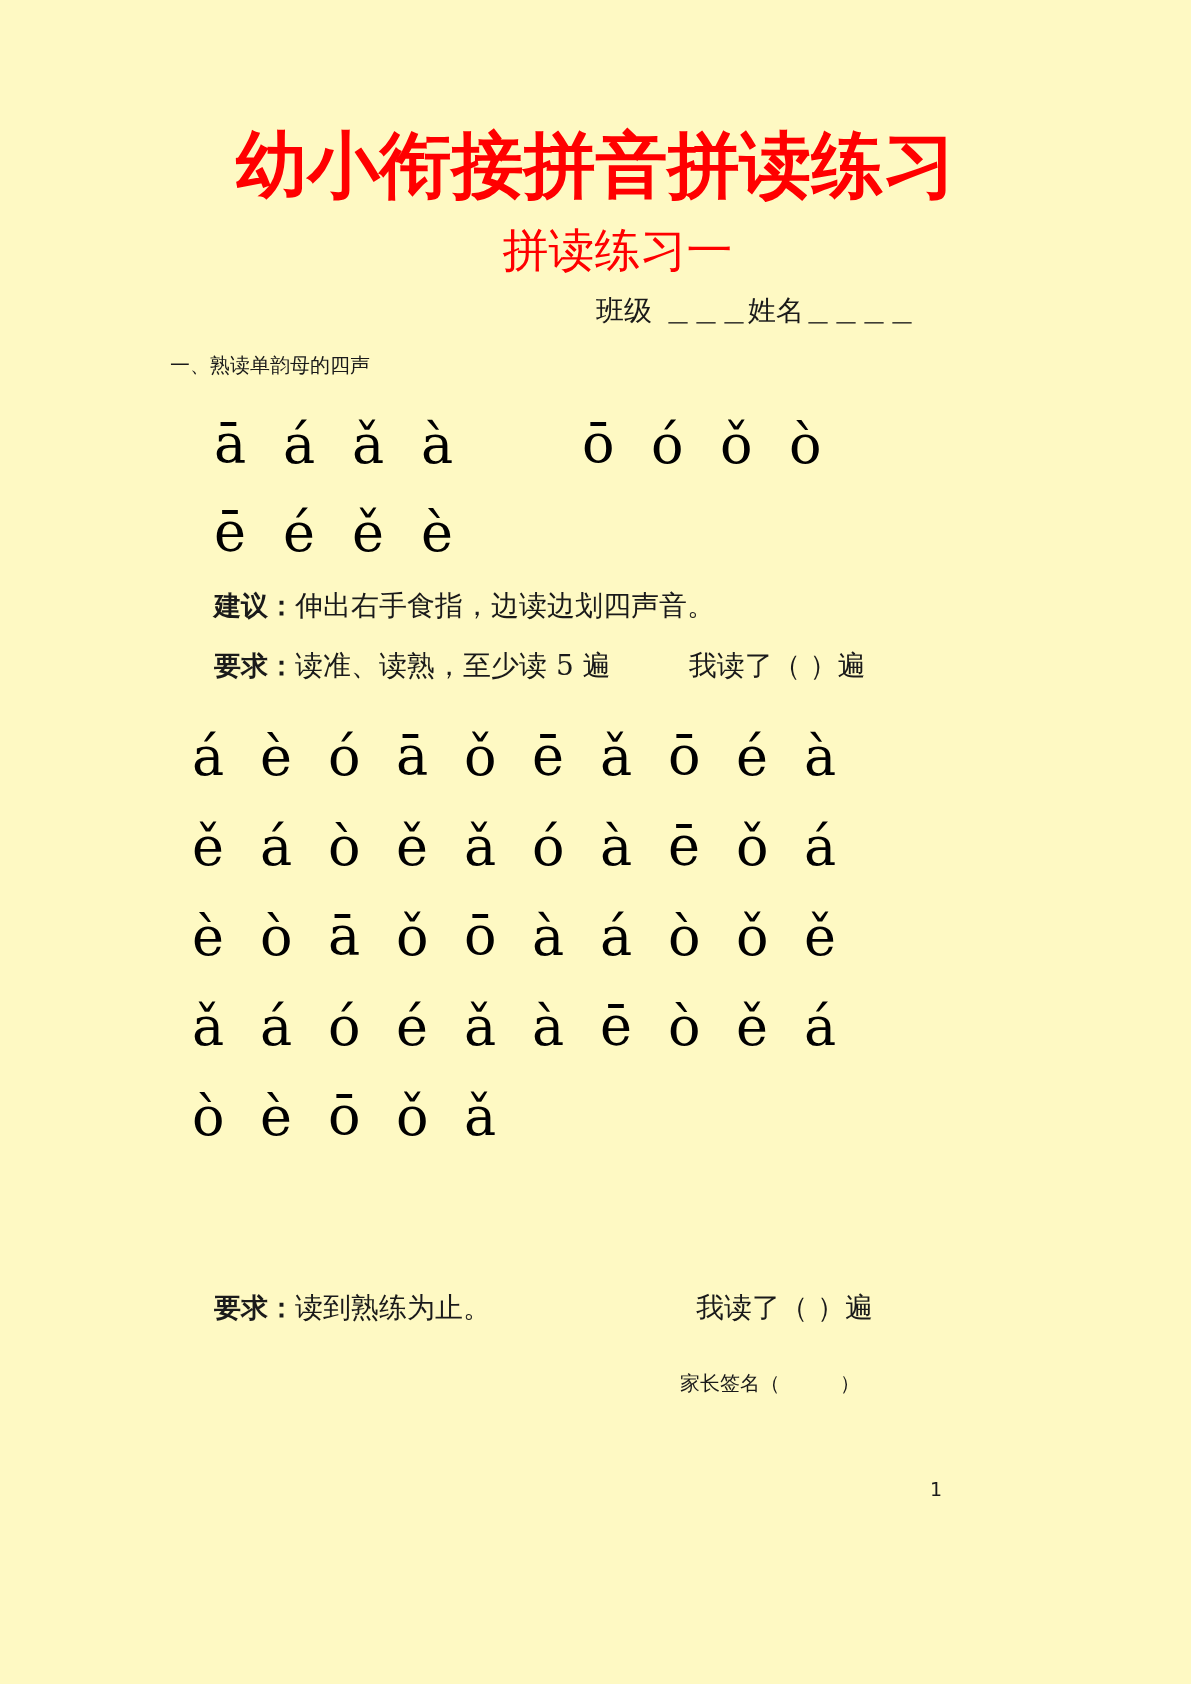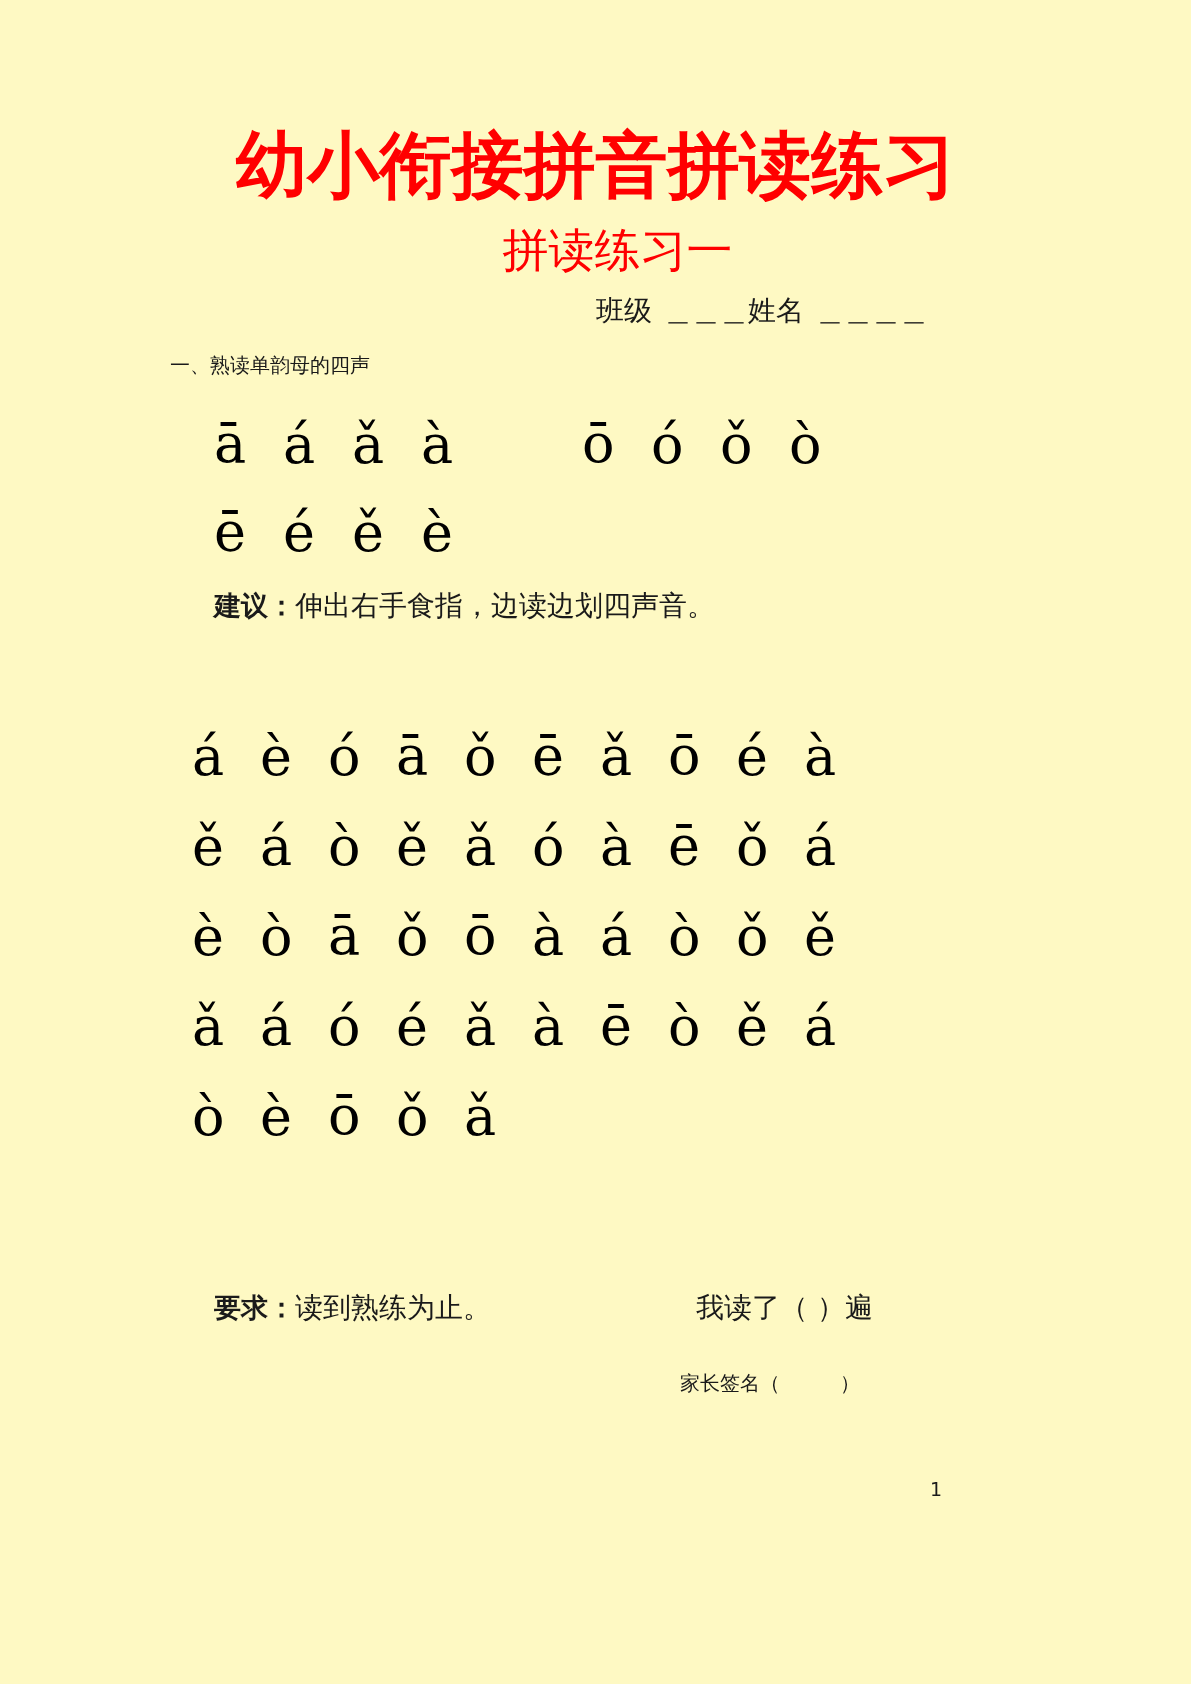--- a/index.html
+++ b/index.html
@@ -32,21 +32,21 @@
     color: #ff0000;
     margin-left: 22px;
   }
   .fields {
     position: absolute;
     top: 292px; left: 596px;
     font-size: 28px;
     white-space: nowrap;
   }
   .fields .lab { margin-right: 12px; }
-  .fields .lab2 { margin-right: 12px; }
+  .fields .lab2 { margin-right: 0; }
   .heading {
     position: absolute;
     top: 352px; left: 170px;
     font-size: 20px;
   }
   .tone-row {
     position: absolute;
     left: 214px;
     display: flex;
     align-items: flex-end;
@@ -136,20 +136,23 @@
         <span class="py">é</span>
         <span class="py">ě</span>
         <span class="py">è</span>
       </span>
   </div>
 
   <div class="body-line" style="top:588px">
     <span class="lbl">建议：</span><span>伸出右手食指，边读边划四声音。</span>
   </div>
 
+  <div class="body-line" style="top:648px">
+    <span class="lbl">要求：</span><span>读准、读熟，至少读 5 遍</span><span class="spacer sp-80"></span><span>我读了（ ）遍</span>
+  </div>
 
   <div class="drill">
     <div class="drill-row">
         <span class="py">á</span>
         <span class="py">è</span>
         <span class="py">ó</span>
         <span class="py">ā</span>
         <span class="py">ǒ</span>
         <span class="py">ē</span>
         <span class="py">ǎ</span>

